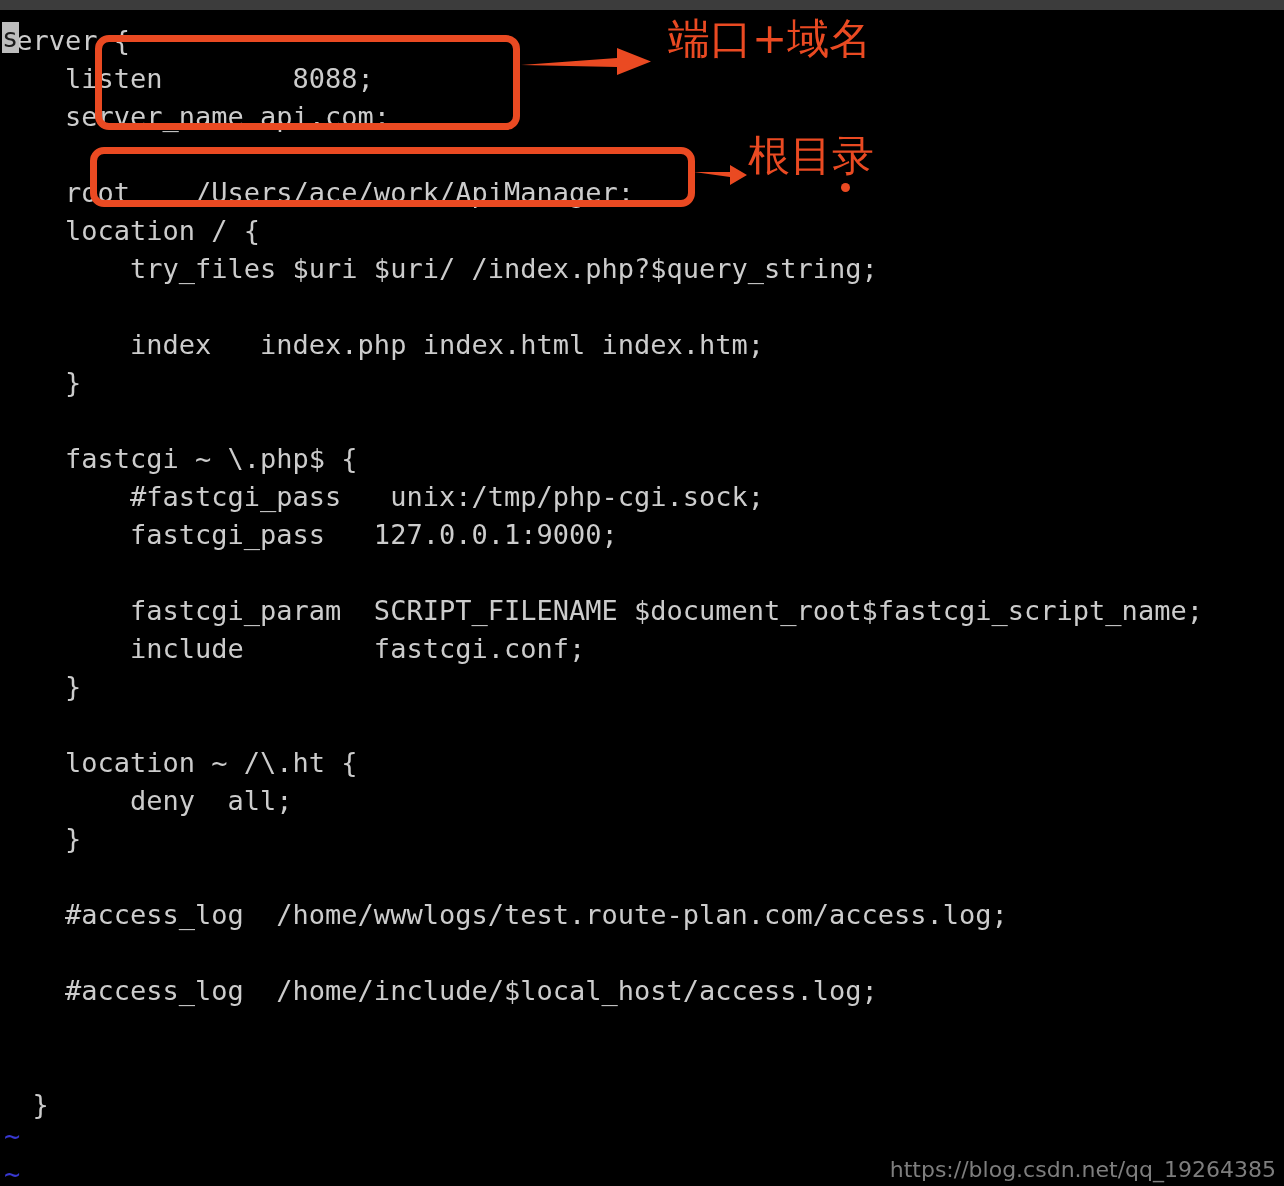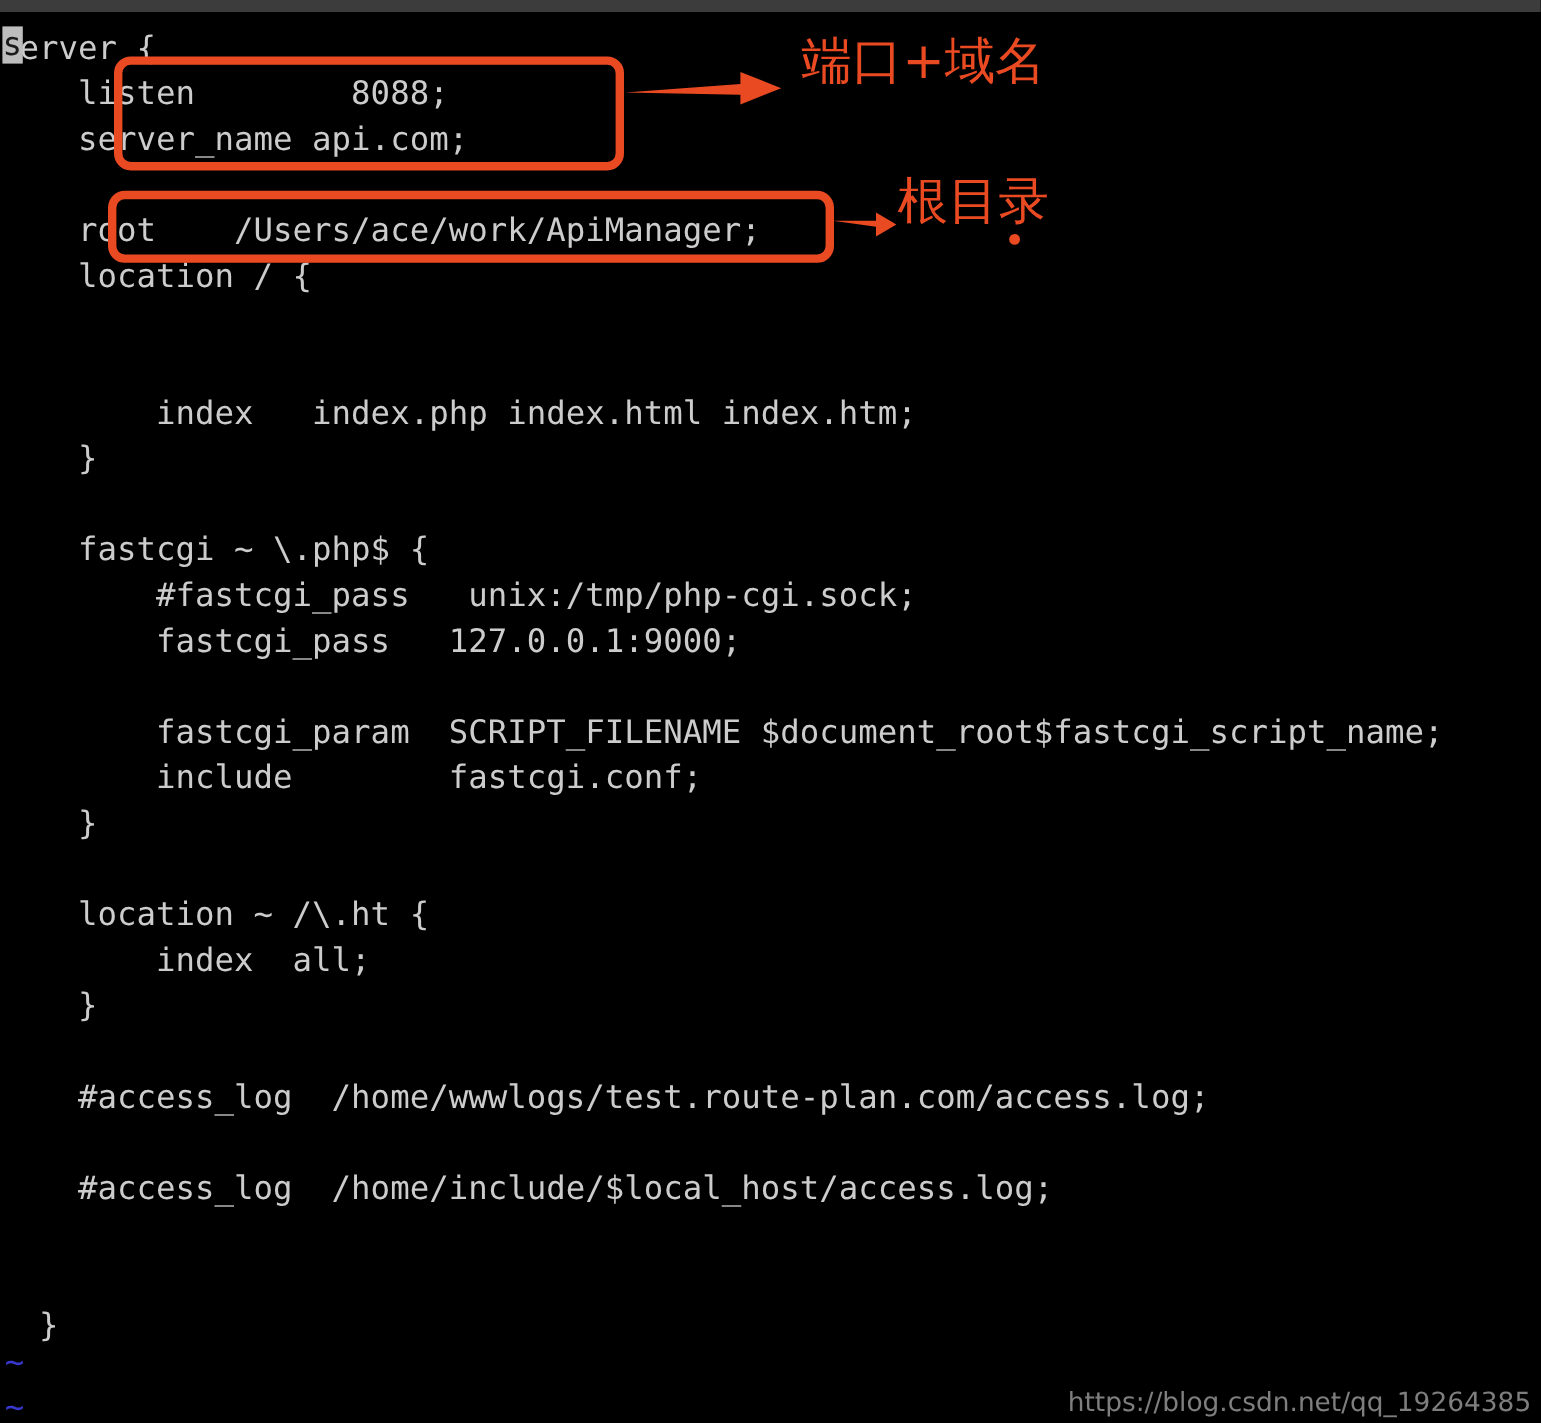--- a/index.html
+++ b/index.html
@@ -83,21 +83,21 @@
     font-family: "DejaVu Sans Mono", "Liberation Mono", monospace;
     font-size: 27px;
     line-height: 38px;
     white-space: pre;
   }
 
   
   .anno-layer {
     position: absolute;
     left: 0;
-    top: 16px;
+    top: 4px;
     width: 1284px;
     height: 874px;
     pointer-events: none;
   }
 
   .anno-box {
     position: absolute;
     border: 7px solid #ea4a22;
     border-radius: 14px;
     box-sizing: border-box;
@@ -145,33 +145,34 @@
   <div class="titlebar"></div>
 
   <div class="code-layer">
 
     <div class="code-line" style="top:12px">server {</div>
     <div class="code-line" style="top:50px">    listen        8088;</div>
     <div class="code-line" style="top:88px">    server_name api.com;</div>
     <div class="code-line" style="top:126px"></div>
     <div class="code-line" style="top:164px">    root    /Users/ace/work/ApiManager;</div>
     <div class="code-line" style="top:202px">    location / {</div>
+    <div class="code-line" style="top:240px">        try_files $uri $uri/ /index.php?$query_string;</div>
     <div class="code-line" style="top:278px"></div>
     <div class="code-line" style="top:316px">        index   index.php index.html index.htm;</div>
     <div class="code-line" style="top:354px">    }</div>
     <div class="code-line" style="top:392px"></div>
     <div class="code-line" style="top:430px">    fastcgi ~ \.php$ {</div>
     <div class="code-line" style="top:468px">        #fastcgi_pass   unix:/tmp/php-cgi.sock;</div>
     <div class="code-line" style="top:506px">        fastcgi_pass   127.0.0.1:9000;</div>
     <div class="code-line" style="top:582px">        fastcgi_param  SCRIPT_FILENAME $document_root$fastcgi_script_name;</div>
     <div class="code-line" style="top:620px">        include        fastcgi.conf;</div>
     <div class="code-line" style="top:658px">    }</div>
     <div class="code-line" style="top:696px"></div>
     <div class="code-line" style="top:734px">    location ~ /\.ht {</div>
-    <div class="code-line" style="top:772px">        index  all;</div>
+    <div class="code-line" style="top:772px">        deny  all;</div>
     <div class="code-line" style="top:810px">    }</div>
     <div class="code-line" style="top:848px"></div>
     <div class="code-line" style="top:886px">    #access_log  /home/wwwlogs/test.route-plan.com/access.log;</div>
     <div class="code-line" style="top:962px">    #access_log  /home/include/$local_host/access.log;</div>
     <div class="code-line" style="top:1038px"></div>
     <div class="code-line" style="top:1076px">  }</div>
 
     <div class="cursor-block"></div>
     <div class="cursor-char">s</div>
 

